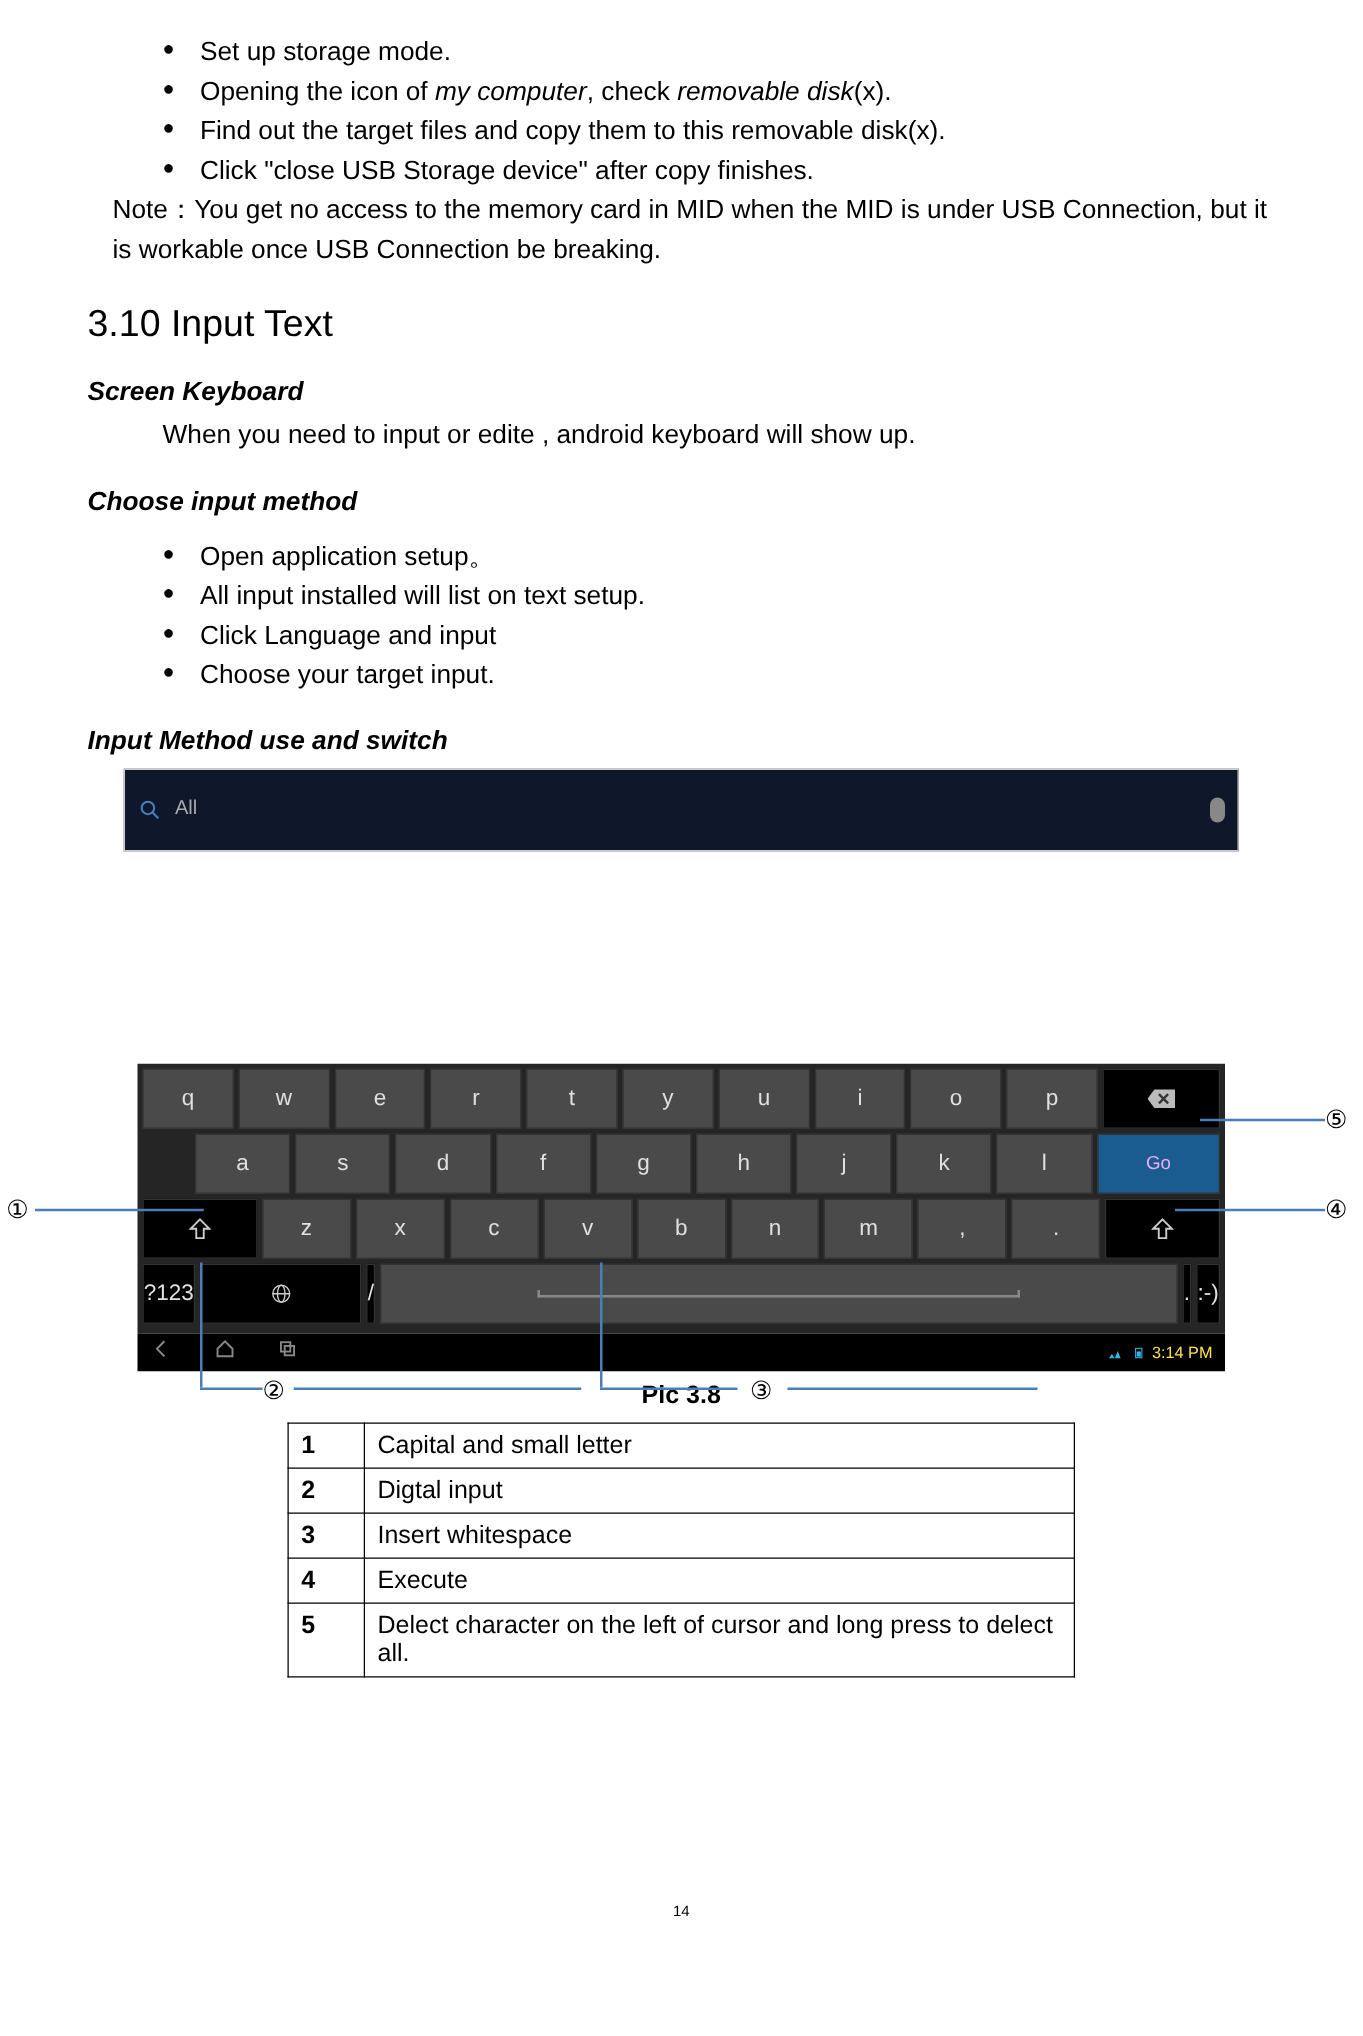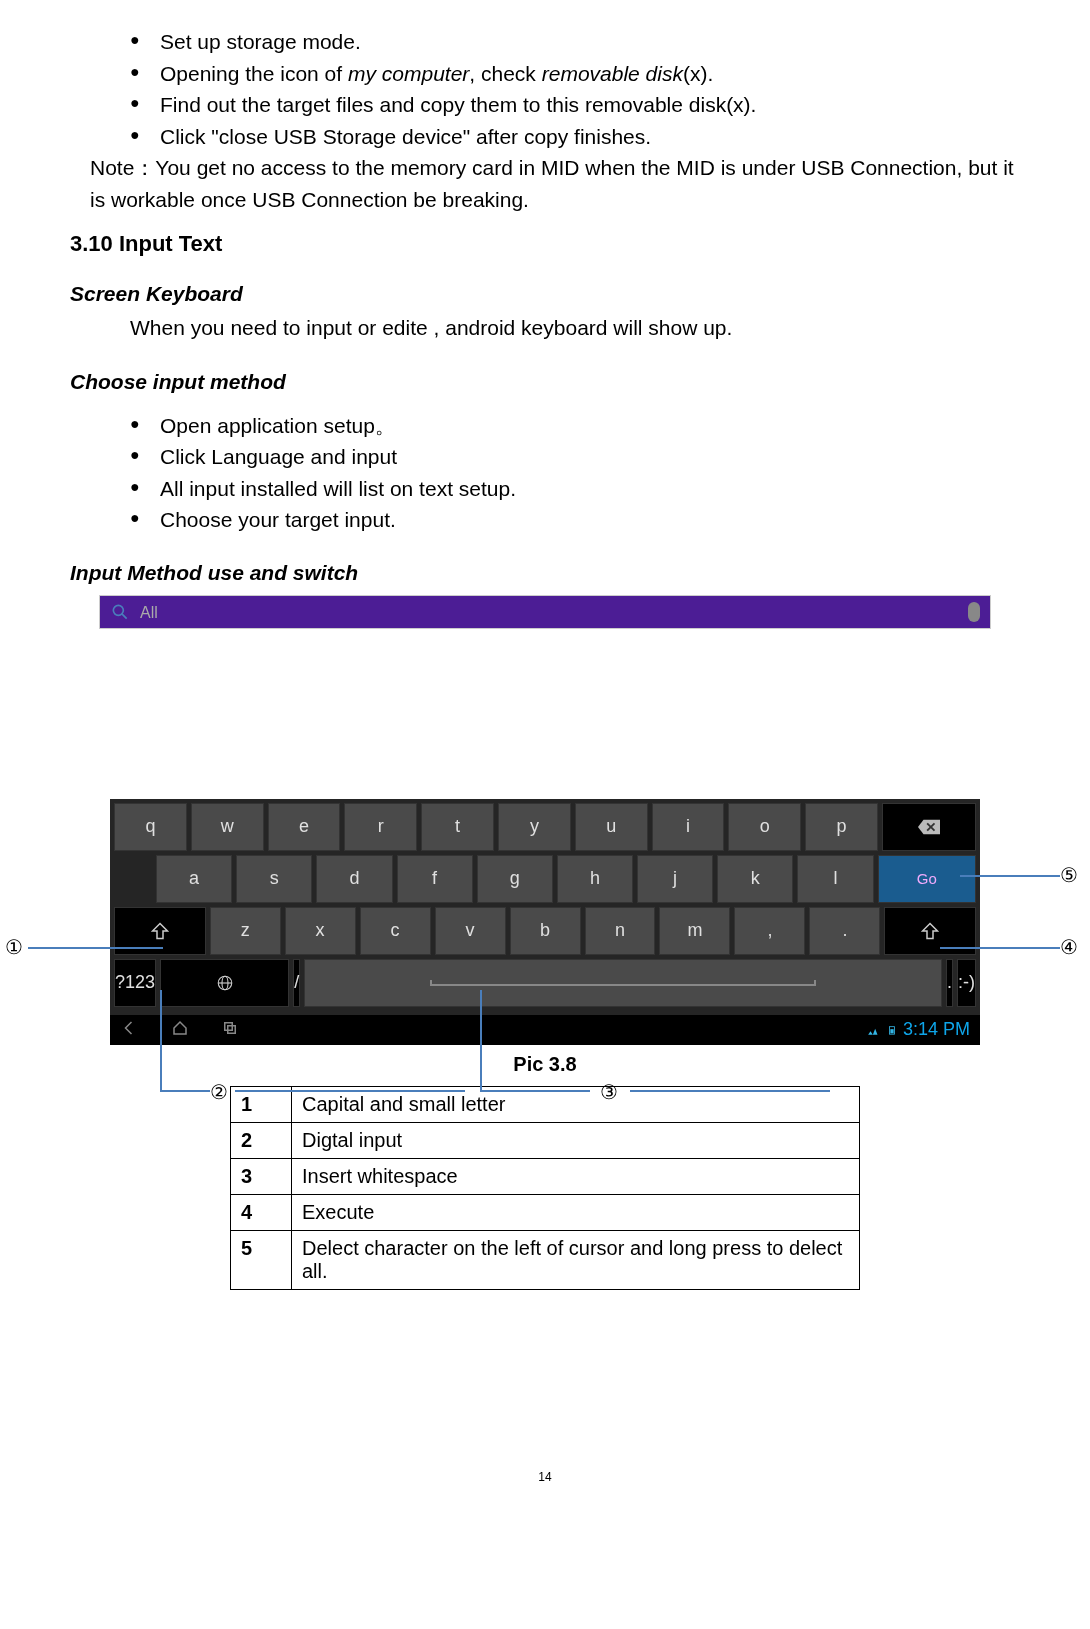--- a/index.html
+++ b/index.html
@@ -32,23 +32,23 @@
     font-size: 16px;
     top: 2px;
   }
   .italic { font-style: italic; }
   .note {
     margin-left: 20px;
     font-size: 21px;
     line-height: 1.5;
   }
   .section-heading {
-    font-size: 22px;
-    font-weight: bold;
-    margin-top: 16px;
+    font-size: 30px;
+    font-weight: normal;
+    margin-top: 28px;
     margin-bottom: 20px;
   }
   .sub-heading {
     font-size: 21px;
     font-weight: bold;
     margin-top: 25px;
     margin-bottom: 5px;
     font-style: italic;
   }
   .body-text {
@@ -58,25 +58,25 @@
   }
   .figure-wrap {
     position: relative;
     margin-top: 10px;
     left: -70px;
     width: 1090px;
   }
   .search-bar {
     margin: 0 auto;
     width: 870px;
-    background: #4c1d95;
+    background: #0f172a;
     border: 1px solid #ccc;
-    padding: 6px 10px;
+    padding: 22px 10px;
     display: flex;
-    align-items: flex-end;
+    align-items: flex-start;
     gap: 10px;
   }
   .mag {
     width: 20px; height: 20px; position: relative;
   }
   .mag svg { width: 20px; height: 20px; }
   .search-input {
     flex: 1;
     color: #aaa;
     font-size: 16px;
@@ -116,21 +116,21 @@
   .row2-pad { width: 38px; }
   .navbar {
     background: #000;
     height: 30px;
     display: flex;
     align-items: center;
     padding: 0 10px;
     gap: 30px;
   }
   .nav-icon { width:20px; height:18px; }
-  .nav-time { margin-left:auto; color:#0ea5e9; font-size:18px; display:flex; align-items:center; gap:6px;}
+  .nav-time { margin-left:auto; color:#fde047; font-size:13px; display:flex; align-items:center; gap:6px;}
   .callout {
     position: absolute;
     font-size: 20px;
     color: #000;
   }
   .callout-line {
     position: absolute;
     background: #4a7ebb;
     height: 2px;
   }
@@ -184,22 +184,22 @@
   </div>
 
   <div class="section-heading">3.10 Input Text</div>
 
   <div class="sub-heading">Screen Keyboard</div>
   <div class="body-text">When you need to input or edite , android keyboard will show up.</div>
 
   <div class="sub-heading">Choose input method</div>
   <ul class="bullet-list">
     <li>Open application setup。</li>
+    <li>All input installed will list on text setup.</li>
     <li>Click Language and input</li>
-    <li>All input installed will list on text setup.</li>
     <li> Choose your target input.</li>
   </ul>
 
   <div class="sub-heading">Input Method use and switch</div>
 
   <div class="figure-wrap">
 
     <div class="search-bar">
       <span class="mag">
         <svg viewBox="0 0 24 24">

